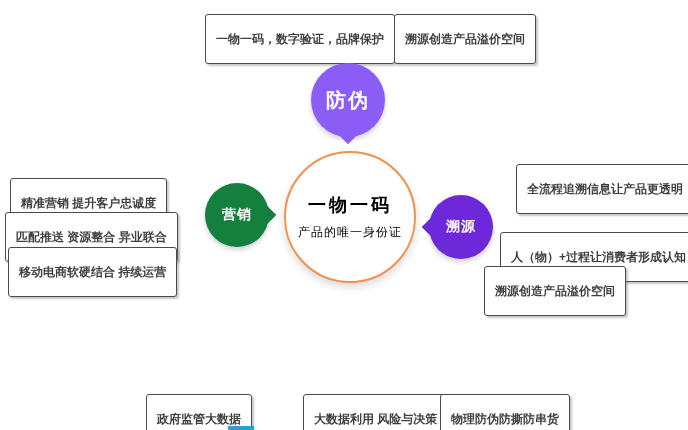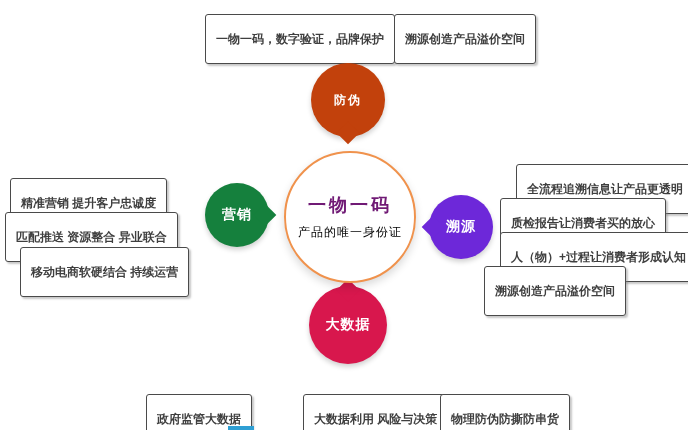--- a/index.html
+++ b/index.html
@@ -15,91 +15,87 @@
     box-shadow:2px 2px 2px rgba(130,130,130,.45);
     padding:12px 10px;
     height:24px;line-height:24px;
     font-size:12px;font-weight:bold;color:#3f3f3f;
     white-space:nowrap;
   }
   .b-t1{left:205px;top:14px;}
   .b-t2{left:394px;top:14px;}
   .b-l1{left:10px;top:178px;}
   .b-l2{left:5px;top:212px;}
-  .b-l3{left:8px;top:247px;margin-left:12px;}
+  .b-l3{left:8px;top:247px;}
   .b-r1{left:516px;top:164px;}
   .b-r2{left:500px;top:198px;}
   .b-r3{left:500px;top:232px;}
   .b-r4{left:484px;top:266px;}
   .b-b1{left:146px;top:394px;}
   .b-b2{left:283px;top:394px;margin-left:20px;}
   .b-b3{left:440px;top:394px;}
 
   
   .petal{
     position:absolute;border-radius:50%;
     display:flex;align-items:center;justify-content:center;
     color:#ffffff;font-weight:bold;
     box-shadow:0 3px 5px rgba(0,0,0,.18);
   }
   .petal::after{
     content:"";position:absolute;width:16px;height:16px;
     transform:rotate(45deg);background:inherit;
   }
-  .petal-top{width:74px;height:74px;left:311px;top:63px;background:#c2410c;font-size:12px;letter-spacing:2px;}
+  .petal-top{width:74px;height:74px;left:311px;top:63px;background:#8b5cf6;font-size:20px;letter-spacing:2px;}
   .petal-top::after{bottom:-4px;left:50%;margin-left:-8px;}
   .petal-right{width:64px;height:64px;left:429px;top:195px;background:#6d28d9;font-size:14px;letter-spacing:1px;}
   .petal-right::after{left:-4px;top:50%;margin-top:-8px;}
   .petal-bottom{width:78px;height:78px;left:309px;top:286px;background:#d8174d;font-size:14px;letter-spacing:1px;}
   .petal-bottom::after{top:-4px;left:50%;margin-left:-8px;}
   .petal-left{width:64px;height:64px;left:205px;top:183px;background:#15803d;font-size:14px;letter-spacing:1px;}
   .petal-left::after{right:-4px;top:50%;margin-top:-8px;}
   .petal-label{position:relative;z-index:2;}
 
   
   .center-circle{
     position:absolute;left:284px;top:151px;width:128px;height:128px;
     background:#ffffff;border:2px solid #f0924c;border-radius:50%;
     box-shadow:0 4px 8px rgba(0,0,0,.15);
     display:flex;flex-direction:column;align-items:center;justify-content:center;
   }
-  .center-title{color:#701a75;font-size:18px;font-weight:bold;letter-spacing:3px;}
+  .center-title{color:#000000;font-size:18px;font-weight:bold;letter-spacing:3px;}
   .center-subtitle{color:#000000;font-size:12px;margin-top:7px;letter-spacing:1px;}
 
   .cropped-fragment{position:absolute;left:228px;top:426px;width:26px;height:4px;background:#2e9fd4;}
 </style>
 </head>
 <body>
 
 <div class="canvas">
 
   <div class="box b-t1">一物一码，数字验证，品牌保护</div>
   <div class="box b-t2">溯源创造产品溢价空间</div>
 
   <div class="box b-l1">精准营销 提升客户忠诚度</div>
   <div class="box b-l2">匹配推送 资源整合 异业联合</div>
   <div class="box b-l3">移动电商软硬结合 持续运营</div>
 
   <div class="box b-r1">全流程追溯信息让产品更透明</div>
-  <div class="box b-r2">质检报告让消费者买的放心</div>
   <div class="box b-r3">人（物）+过程让消费者形成认知</div>
   <div class="box b-r4">溯源创造产品溢价空间</div>
 
   <div class="box b-b1">政府监管大数据</div>
   <div class="box b-b2">大数据利用 风险与决策</div>
   <div class="box b-b3">物理防伪防撕防串货</div>
 
   <div class="petal petal-top">
     <span class="petal-label">防伪</span>
   </div>
   <div class="petal petal-right">
     <span class="petal-label">溯源</span>
-  </div>
-  <div class="petal petal-bottom">
-    <span class="petal-label">大数据</span>
   </div>
   <div class="petal petal-left">
     <span class="petal-label">营销</span>
   </div>
 
   <div class="center-circle">
     <div class="center-title">一物一码</div>
     <div class="center-subtitle">产品的唯一身份证</div>
   </div>
 

